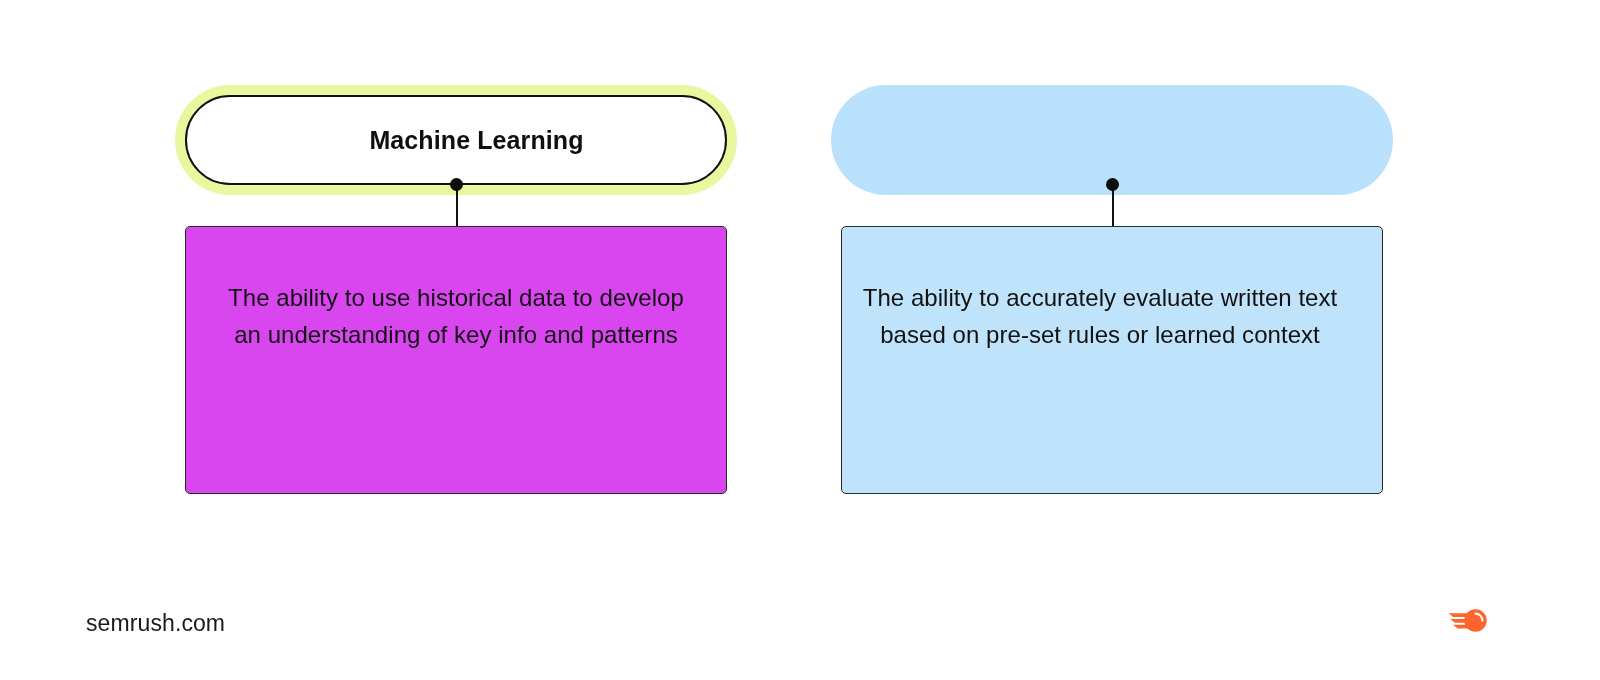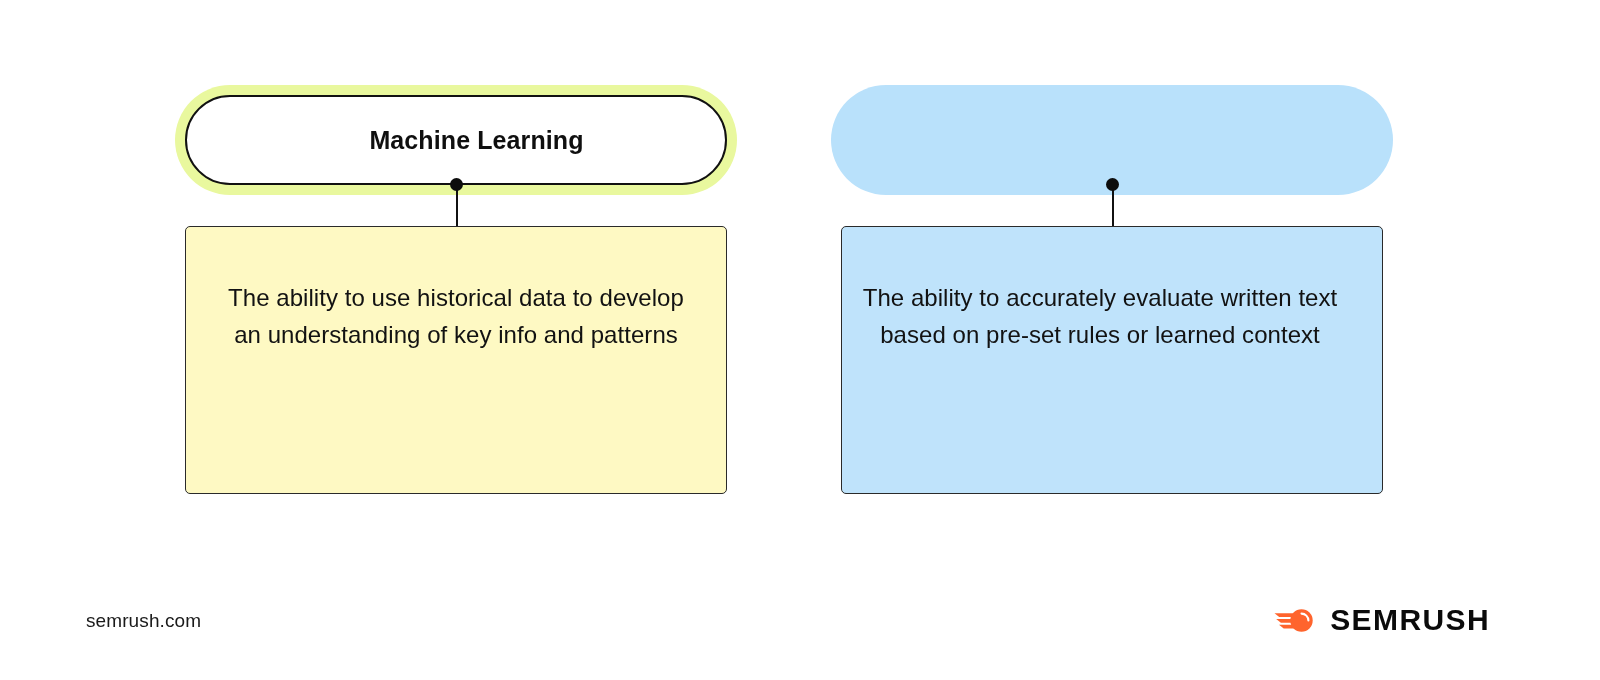--- a/index.html
+++ b/index.html
@@ -96,38 +96,38 @@
     top: 226px;
     left: 10px;
     width: 542px;
     height: 268px;
     box-sizing: border-box;
     border: 1.5px solid #2a2a2a;
     border-radius: 5px;
     z-index: 2;
     padding: 52px 36px 0 36px;
   }
-  .group-ml  .concept-panel { background: #fef9c3; }
+  .group-ml  .concept-panel { background: #d946ef; }
   .group-nlp .concept-panel { background: #bfe3fb; padding-left: 12px; }
 
   .panel-text {
     font-size: 24px;
     line-height: 37px;
     font-weight: 400;
     text-align: center;
     color: #121212;
     letter-spacing: 0.05px;
   }
 
   
   .footer-url {
     position: absolute;
     left: 86px;
     top: 610px;
-    font-size: 19px;
+    font-size: 23px;
     font-weight: 400;
     color: #1a1a1a;
     letter-spacing: 0.1px;
   }
 
   .brand-logo {
     position: absolute;
     right: 110px;
     top: 604px;
     display: flex;
@@ -184,16 +184,15 @@
   <div class="brand-logo">
     <svg class="brand-mark" viewBox="0 0 42 32">
       <g fill="#ff642d">
         <path d="M0.5 9.2 L21 9.2 L21 13.0 L5.2 13.0 Z"></path>
         <path d="M2.2 15.0 L21 15.0 L21 18.8 L6.9 18.8 Z"></path>
         <path d="M5.0 20.8 L21 20.8 L21 24.6 L9.7 24.6 Z"></path>
         <circle cx="27.5" cy="16.5" r="11.2"></circle>
       </g>
       <path d="M27.5 9.6 A6.9 6.9 0 0 1 34.4 16.5" fill="none" stroke="#ffffff" stroke-width="2.1" stroke-linecap="round"></path>
     </svg>
-    <span class="brand-wordmark">SEMRUSH</span>
   </div>
 
 </div>
 
 </body></html>

